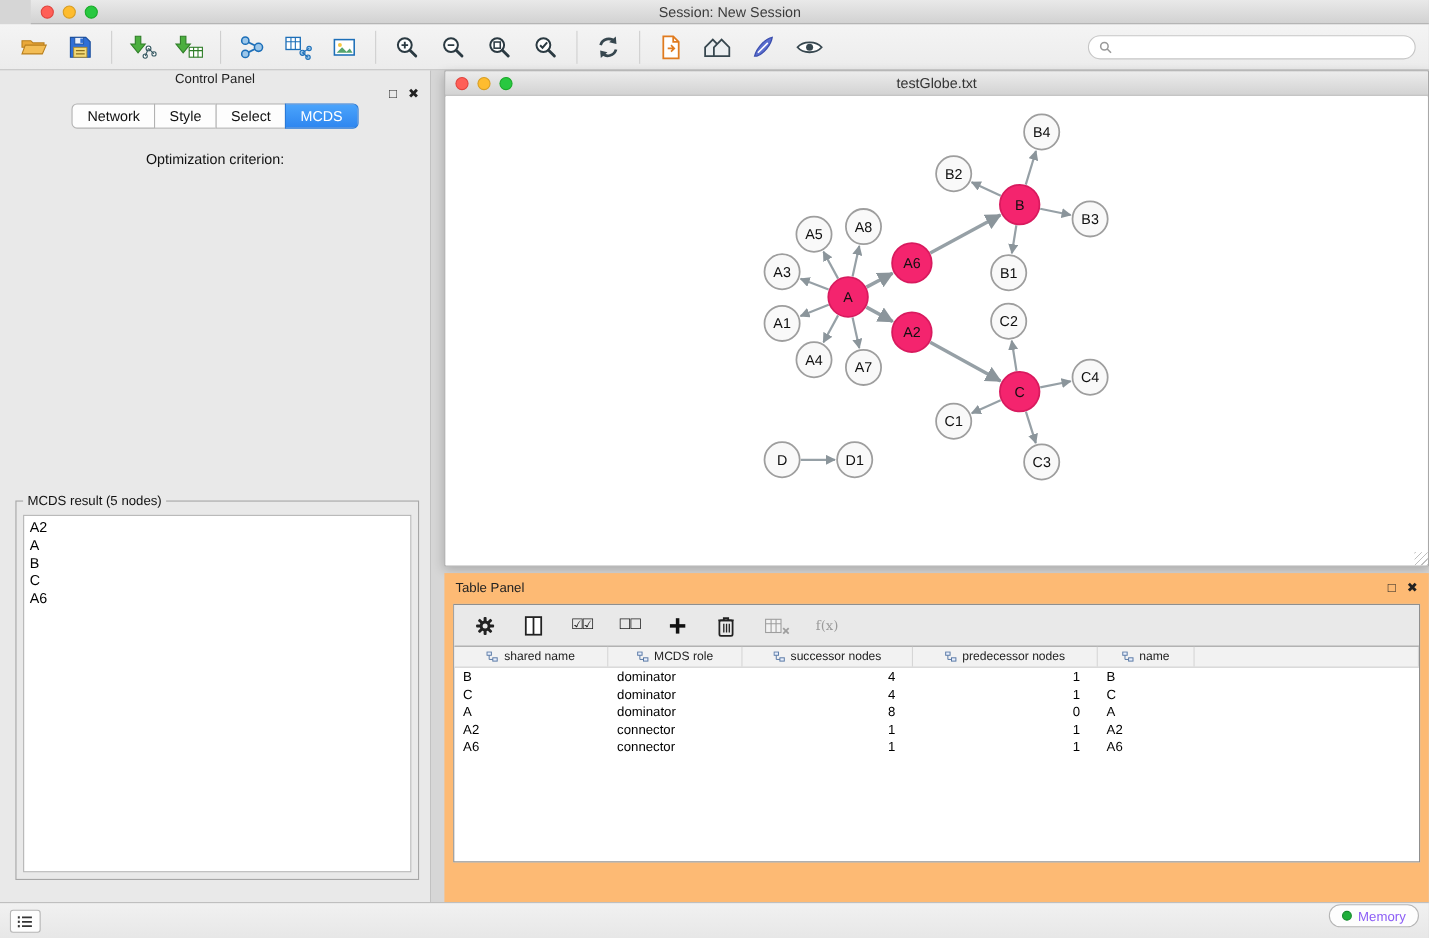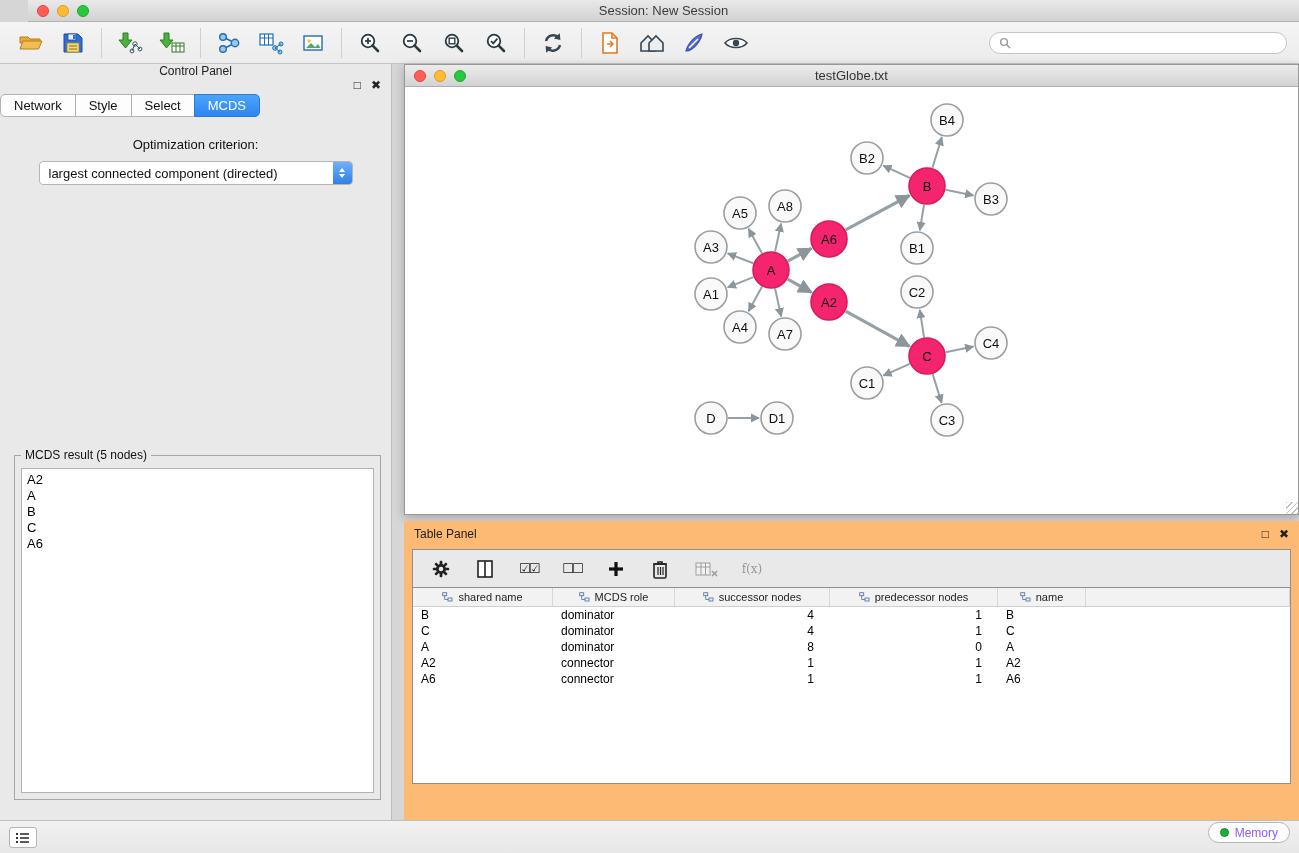--- a/index.html
+++ b/index.html
@@ -24,21 +24,21 @@
 
   
   .main { position:absolute; top:64px; left:0; right:0; bottom:33px; }
   .control-panel { position:absolute; left:0; top:0; bottom:0; width:392px; background:#e9e9e9; border-right:1px solid #bdbdbd; }
   .right { position:absolute; left:392px; top:0; right:0; bottom:0; background:#d6d6d6; }
 
   
   .cp-header { height:26px; display:flex; align-items:center; padding:0 10px; font-size:12px; color:#222;flex-direction:column; }
   .panel-icons { margin-left:auto; display:flex; gap:10px; font-size:12px; color:#222; }
   .panel-icons span { cursor:default; }
-  .cp-tabs { display:flex; justify-content:flex-start; margin-top:4px; }
+  .cp-tabs { display:flex; justify-content:center; margin-top:4px; }
   .seg { padding:3px 13px; font-size:13px; background:#fdfdfd; border:1px solid #b2b2b2; margin-left:-1px; color:#111; cursor:default; white-space:nowrap; }
   .seg:first-child { border-radius:5px 0 0 5px; margin-left:0; }
   .seg:last-child { border-radius:0 5px 5px 0; }
   .seg.active { background:linear-gradient(#4ba4fb,#2e86f0); color:#fff; border-color:#2a7ad8; }
   .cp-opt { text-align:center; margin-top:20px; font-size:13px; color:#111; }
   .dropdown { margin:9px auto 0; width:314px; height:24px; background:#fff; border:1px solid #b6b6b6; border-radius:4px; display:flex; align-items:center; padding-left:9px; font-size:13px; color:#111; }
   .dd-stepper { margin-left:auto; width:19px; height:22px; border-radius:0 3px 3px 0; background:linear-gradient(#6db1fa,#2f80e9); display:flex; flex-direction:column; align-items:center; justify-content:center; gap:2px; }
   .tri-up { width:0; height:0; border-left:3.5px solid transparent; border-right:3.5px solid transparent; border-bottom:4.5px solid #fff; }
   .tri-down { width:0; height:0; border-left:3.5px solid transparent; border-right:3.5px solid transparent; border-top:4.5px solid #fff; }
   .cp-buttons { display:flex; justify-content:center; gap:16px; margin-top:12px; }
@@ -243,27 +243,20 @@
           <span>✖</span>
         </div>
       </div>
       <div class="cp-tabs">
         <div class="seg">Network</div>
         <div class="seg">Style</div>
         <div class="seg">Select</div>
         <div class="seg active">MCDS</div>
       </div>
       <div class="cp-opt">Optimization criterion:</div>
-      <div class="dropdown">
-        <span>largest connected component (directed)</span>
-        <div class="dd-stepper">
-          <div class="tri-up"></div>
-            <div class="tri-down"></div>
-        </div>
-      </div>
       <div class="groupbox">
         <span class="legend">MCDS result (5 nodes)</span>
         <div class="result-box" id="result-list">
             <div class="result-item">A2</div>
             <div class="result-item">A</div>
             <div class="result-item">B</div>
             <div class="result-item">C</div>
             <div class="result-item">A6</div>
           </div>
       </div>

